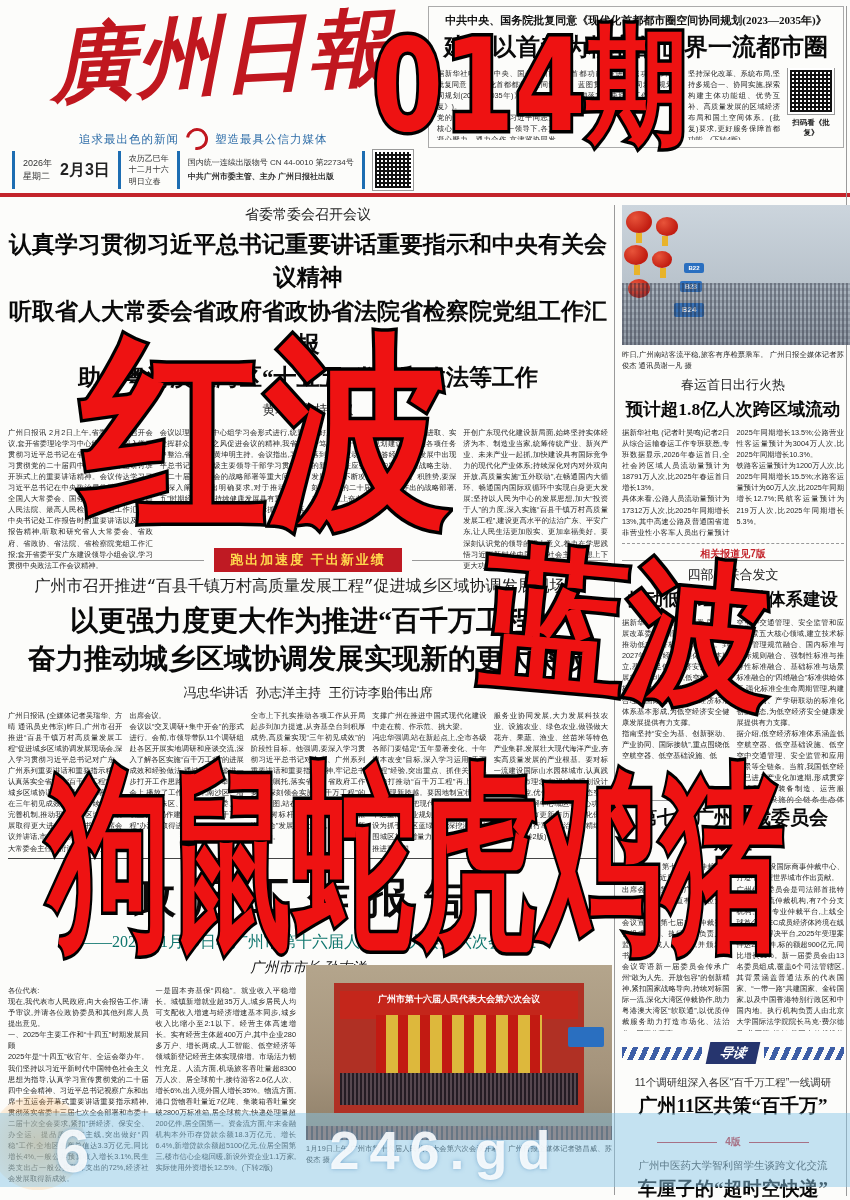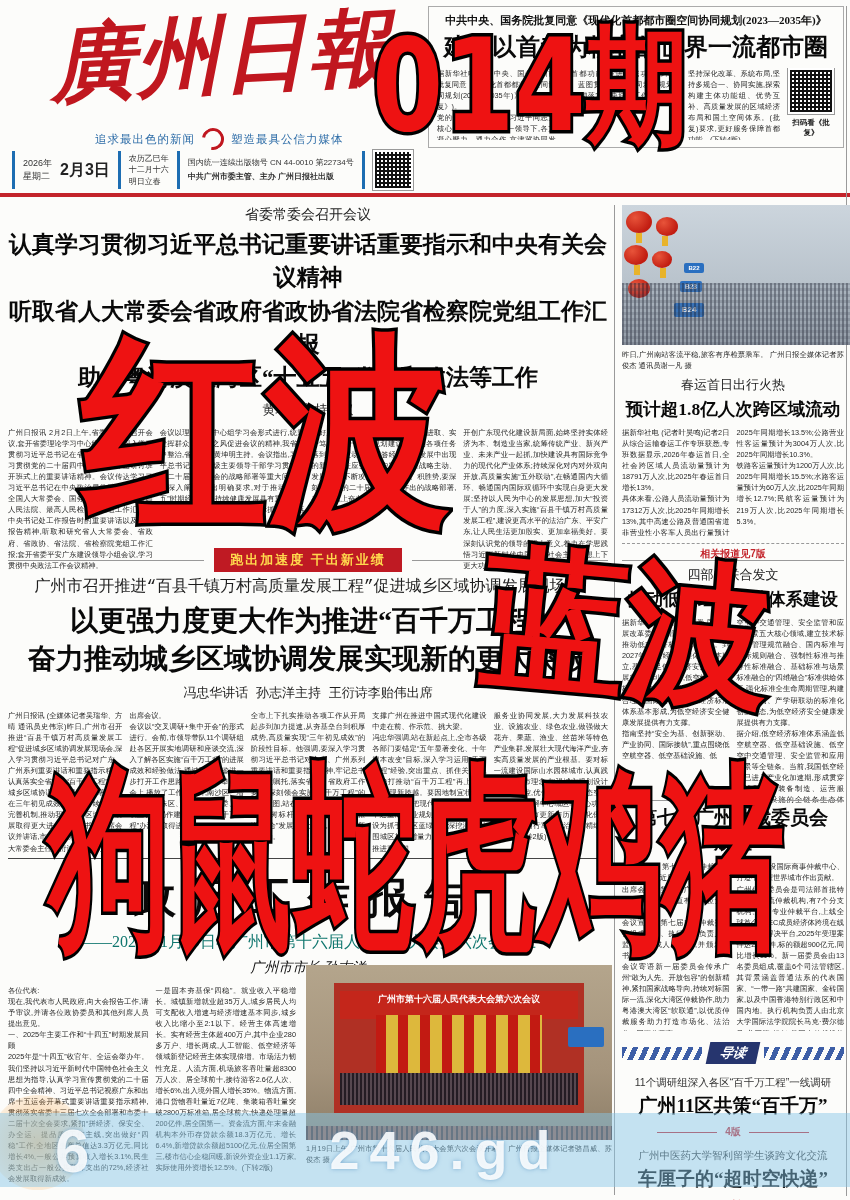--- a/index.html
+++ b/index.html
@@ -46,21 +46,21 @@
   .wm-txt{color:rgba(255,255,255,.88);font-weight:900;text-shadow:0 0 4px rgba(80,140,190,.6);}
 </style>
 </head>
 <body>
 
 <div class="page">
 
   <div class="abs" style="left:50px;top:14px;">
     <div class="brand">廣州日報</div>
   </div>
-  <div class="abs slogan" style="left:95px;top:128px;">
+  <div class="abs slogan" style="left:79px;top:128px;">
     <span>追求最出色的新闻</span>
     <span class="logo"></span>
     <span>塑造最具公信力媒体</span>
   </div>
 
   <div class="abs dateline" style="left:12px;top:150px;width:412px;">
     <span class="vbar"></span>
     <span style="font-size:9px;line-height:1.4;color:#333;">
       <span>2026年</span><br>
       <span>星期二</span>
@@ -224,21 +224,21 @@
   </div>
 
   <div class="abs" style="left:622px;top:1042px;width:222px;">
     <div style="display:flex;align-items:center;gap:6px;">
       <div class="stripe"></div>
       <div class="guide-badge">导读</div>
       <div class="stripe"></div>
     </div>
     <div class="center" style="font-size:10.5px;color:#333;margin-top:12px;">11个调研组深入各区“百千万工程”一线调研</div>
     <div class="h-lead center" style="font-size:19px;margin-top:3px;">广州11区共策“百千万”</div>
-    <div class="pageref" style="margin-top:6px;text-align:right;">
+    <div class="pageref" style="margin-top:16px;text-align:right;">
         <span>4版</span>
       </div>
     <div class="center" style="font-size:10.5px;color:#333;margin-top:10px;">广州中医药大学智利留学生谈跨文化交流</div>
     <div class="h-lead center" style="font-size:19px;margin-top:3px;">车厘子的“超时空快递”</div>
     <div class="pageref" style="margin-top:6px;">
         <span>5版</span>
       </div>
   </div>
 
   <div class="abs" style="left:-10px;top:1095px;width:95px;height:95px;border-radius:50%;background:radial-gradient(circle,rgba(246,150,40,.5),rgba(246,150,40,.15) 70%);z-index:79;"></div>

